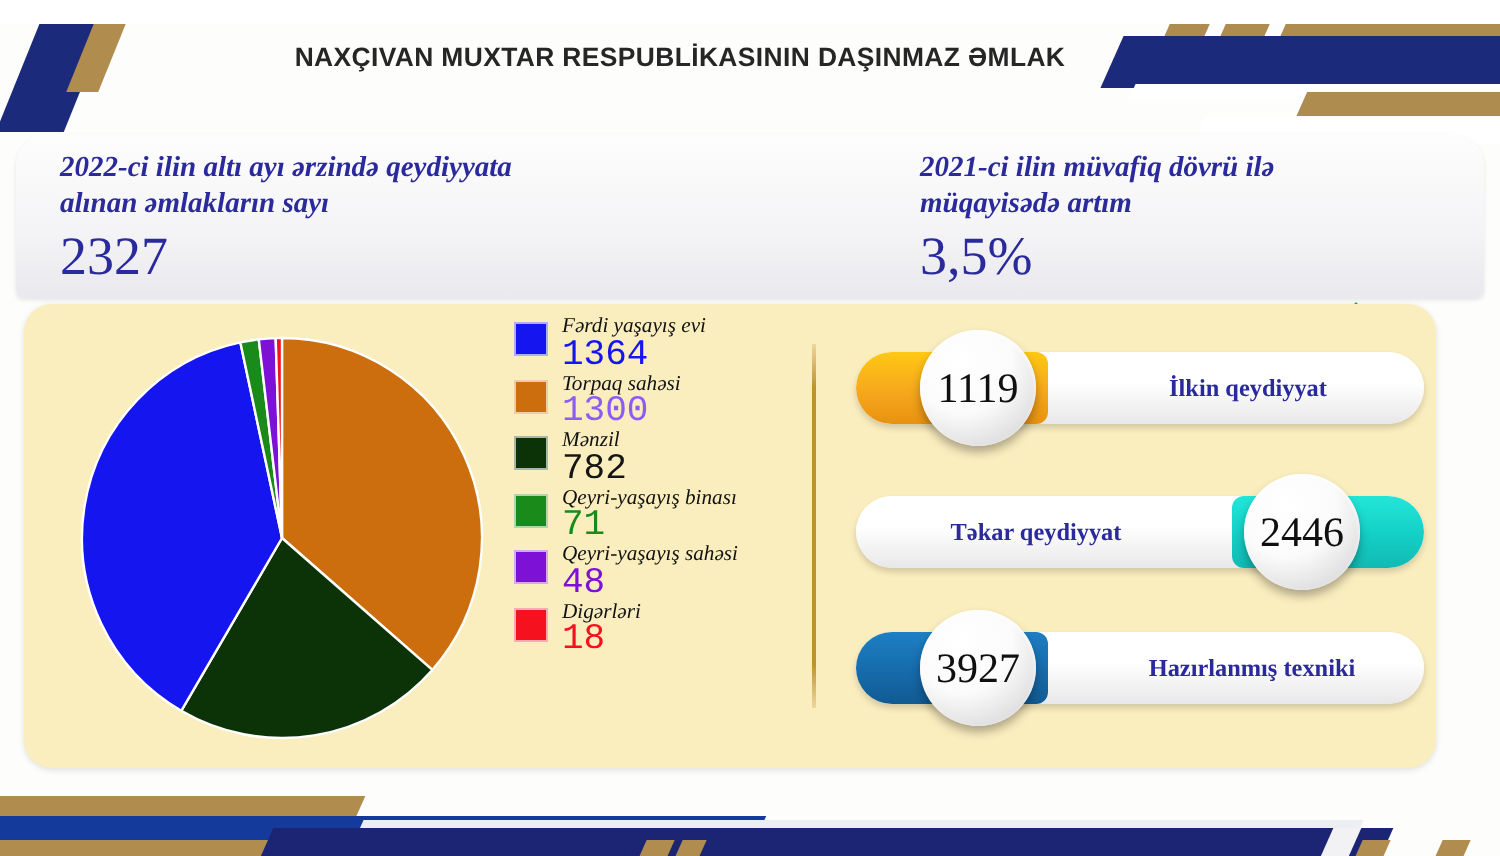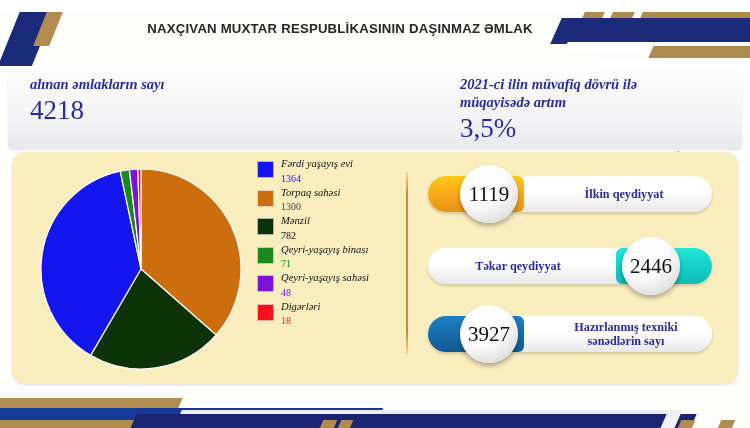--- a/index.html
+++ b/index.html
@@ -39,29 +39,29 @@
   .stat .cap{font-style:italic;font-weight:bold;font-size:14.5px;color:#2a2a9c;
              line-height:18px;}
   .stat .big{font-size:27px;color:#2a2a9c;line-height:30px;margin-top:2px;}
   .stat-left{left:22px;top:8px;width:330px;}
   .stat-right{left:452px;top:8px;width:300px;}
   .arrow-up{position:absolute;left:648px;top:82px;width:44px;height:46px;}
 
   
   .cream{position:absolute;left:12px;top:140px;width:706px;height:232px;
          background:#faedbe;border-radius:14px;
-         box-shadow:0 1px 3px rgba(0,0,0,.12);padding-left:20px;}
+         box-shadow:0 1px 3px rgba(0,0,0,.12);}
 
   .pie-wrap{position:absolute;left:26px;top:14px;width:206px;height:206px;}
   .legend{position:absolute;left:245px;top:6px;width:150px;}
   .leg-row{display:flex;align-items:flex-start;margin-bottom:1px;}
   .sw{width:15px;height:15px;margin-top:3px;margin-right:7px;flex:0 0 15px;
       border:1px solid rgba(255,255,255,.65);}
   .leg-txt{font-style:italic;font-size:10.6px;color:#111;line-height:12.5px;}
-  .leg-val{font-size:10px;line-height:15px;font-style:normal;}
+  .leg-val{font-size:18px;line-height:15px;font-style:normal;font-family:Liberation Mono, monospace;}
 
   .divider{position:absolute;left:394px;top:20px;width:2px;height:182px;
            background:linear-gradient(180deg,rgba(196,150,60,.25),#c0922f 12%,#c0922f 88%,rgba(196,150,60,.25));}
 
   
   .caps{position:absolute;left:416px;top:6px;width:284px;height:220px;}
   .cap-row{position:absolute;left:0;width:284px;height:46px;}
   .cap-row.r1{top:12px;}
   .cap-row.r2{top:84px;}
   .cap-row.r3{top:152px;}
@@ -122,23 +122,24 @@
   <div class="tr-band tr-white2"></div>
 
   <div class="hdr">
     <div>NAXÇIVAN MUXTAR RESPUBLİKASININ DAŞINMAZ ƏMLAK</div>
   </div>
 
   <div class="white-card">
 
     <div class="stat stat-left">
       <div class="cap">
+        <div>2022-ci ilin altı ayı ərzində qeydiyyata</div>
         <div>alınan əmlakların sayı</div>
       </div>
-      <div class="big">4218</div>
+      <div class="big">2327</div>
     </div>
 
     <div class="stat stat-right">
       <div class="cap">
         <div>2021-ci ilin müvafiq dövrü ilə</div>
         <div>müqayisədə artım</div>
       </div>
       <div class="big">3,5%</div>
     </div>
 
@@ -167,21 +168,21 @@
         <div class="sw" style="background:#1515f0"></div>
         <div class="leg-txt">
           <div>Fərdi yaşayış evi</div>
           <div class="leg-val" style="color:#1515f0">1364</div>
         </div>
       </div>
       <div class="leg-row">
         <div class="sw" style="background:#cc6e0e"></div>
         <div class="leg-txt">
           <div>Torpaq sahəsi</div>
-          <div class="leg-val" style="color:#404040">1300</div>
+          <div class="leg-val" style="color:#8b5cf6">1300</div>
         </div>
       </div>
       <div class="leg-row">
         <div class="sw" style="background:#0c3307"></div>
         <div class="leg-txt">
           <div>Mənzil</div>
           <div class="leg-val" style="color:#151515">782</div>
         </div>
       </div>
       <div class="leg-row">
@@ -228,21 +229,20 @@
           <span>2446</span>
         </div>
       </div>
 
       <div class="cap-row r3">
         <div class="bar"></div>
         <div class="bar-fill f-left fill-blue-dk"></div>
         <div class="cap-label lab-right3">
           <div>
             <div>Hazırlanmış texniki</div>
-            <div>sənədlərin sayı</div>
           </div>
         </div>
         <div class="knob k-left">
           <span>3927</span>
         </div>
       </div>
 
     </div>
   </div>
 

